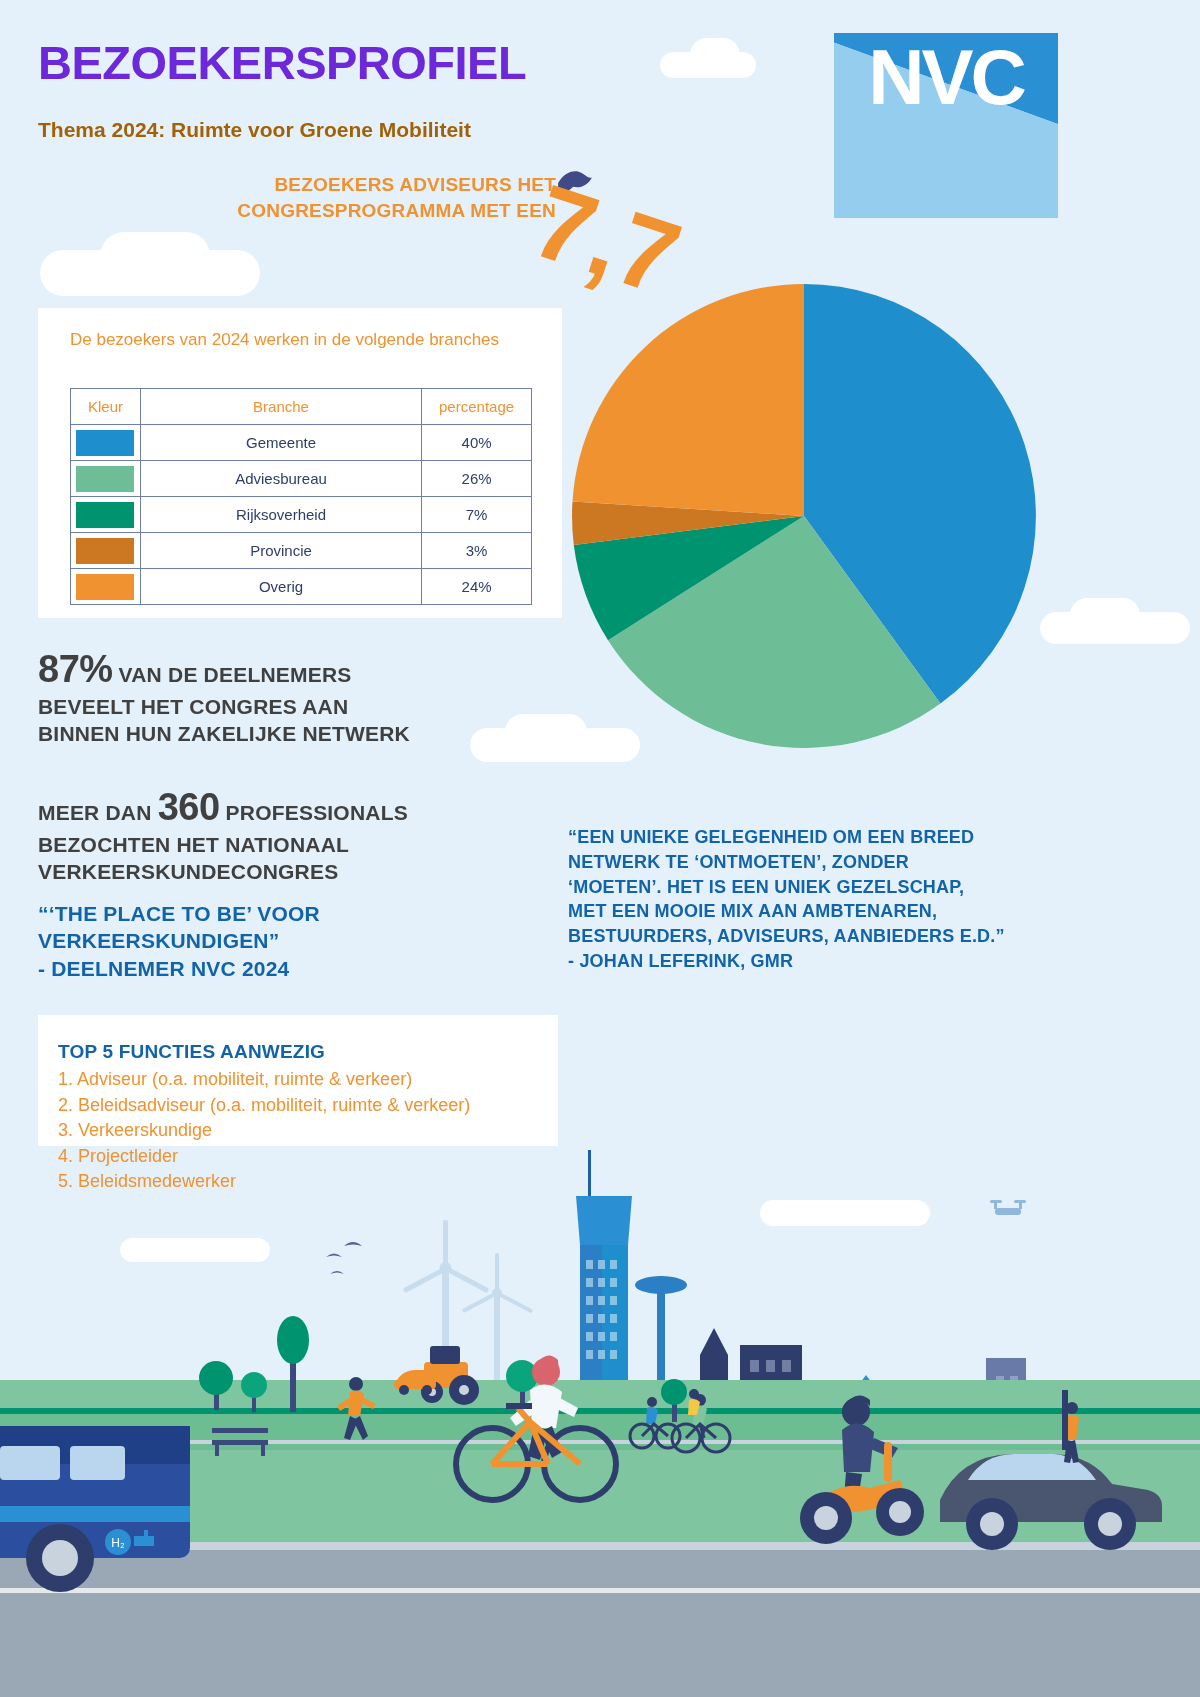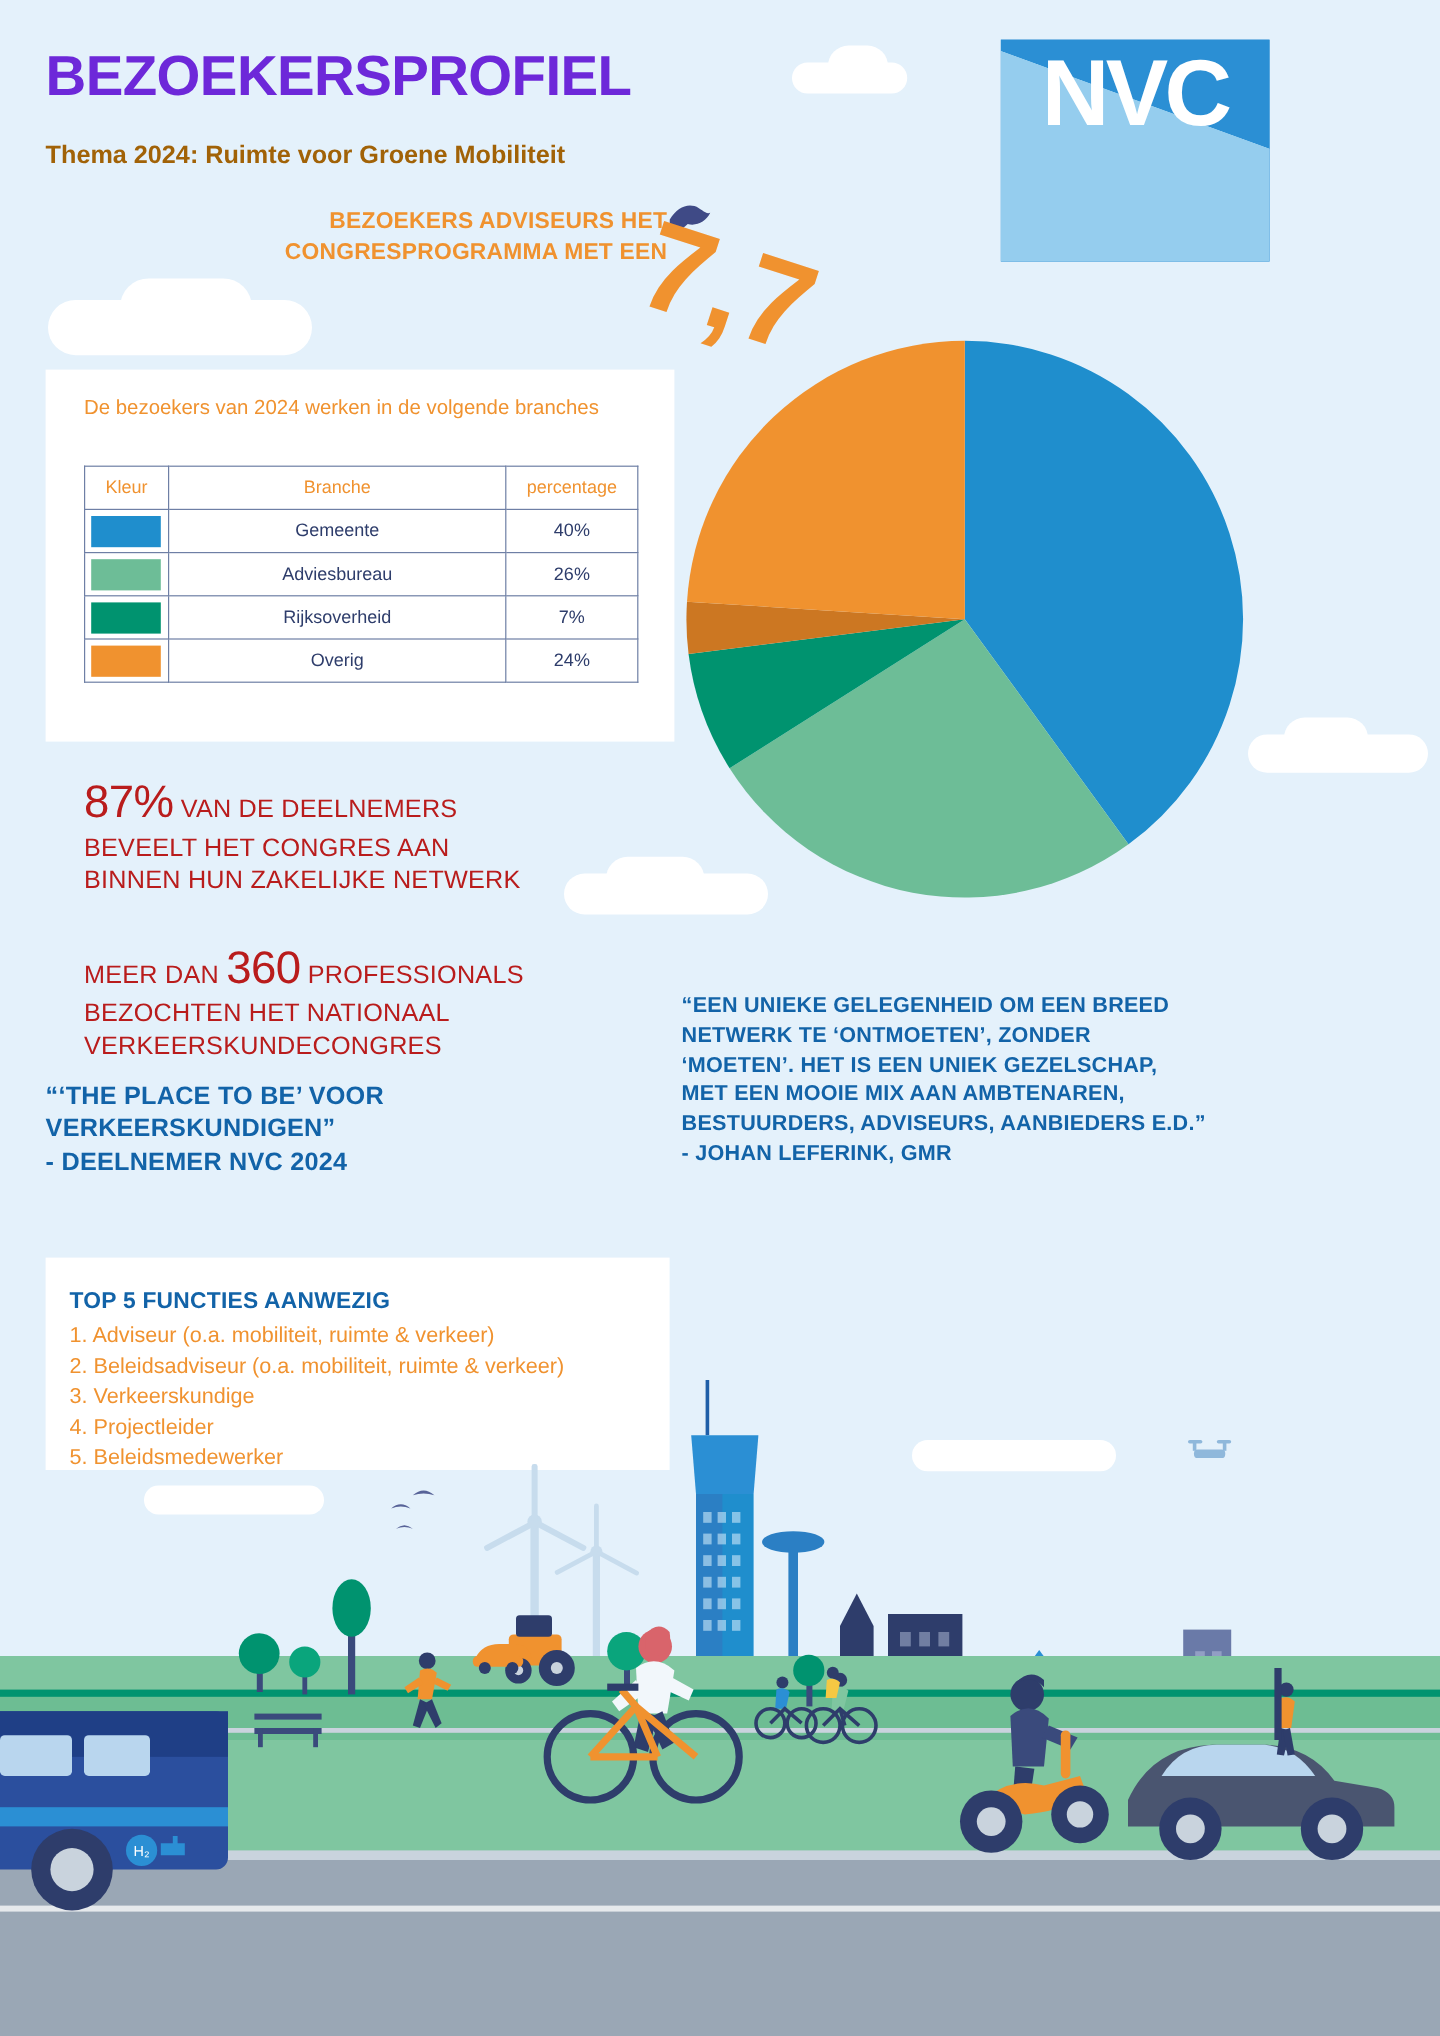--- a/index.html
+++ b/index.html
@@ -66,36 +66,36 @@
   table.branch .c-kleur { width:70px; }
   table.branch .c-branche { width:282px; }
   table.branch .c-pct { width:110px; }
   .swatch { display:block; width:58px; height:26px; margin:0 auto; }
 
   
   .pie { position:absolute; left:570px; top:282px; width:468px; height:468px; border-radius:50%; }
   .pie svg { display:block; }
 
   
-  .stat { position:absolute; color:#b91c1c; font-weight:normal; line-height:1.28;margin-left:32px; }
+  .stat { position:absolute; color:#404040; font-weight:bold; line-height:1.28; }
   .stat .big { font-size:38px; letter-spacing:-0.5px; }
   .stat .lbl { font-size:21px; letter-spacing:0.2px; }
   .stat87 { left:38px; top:645px; width:460px; }
   .stat360 { left:38px; top:783px; width:470px; }
 
   .quote-blue {
     position:absolute; color:#1263a8; font-weight:bold; font-size:21px;
     line-height:1.3; letter-spacing:0.2px;
   }
   .q-left { left:38px; top:900px; width:430px; }
   .q-left .attrib { font-weight:bold; }
   .q-right { left:568px; top:825px; width:470px; font-size:18px; line-height:1.38; }
 
   
-  .card-top5 { position:absolute; left:38px; top:1015px; width:520px; height:177px; background:#ffffff;margin-top:33px; }
+  .card-top5 { position:absolute; left:38px; top:1015px; width:520px; height:131px; background:#ffffff; }
   .card-top5 h3 { position:absolute; left:20px; top:26px; font-size:19px; color:#1263a8; font-weight:bold; letter-spacing:0.2px; }
   .card-top5 ol { position:absolute; left:20px; top:52px; list-style:none; }
   .card-top5 li { font-size:18px; color:#f0922f; line-height:1.42; }
 
   
   .scene { position:absolute; left:0; top:1150px; width:1200px; height:547px; overflow:hidden; }
 </style>
 </head>
 <body>
 
@@ -172,20 +172,27 @@
             </td>
           <td>Adviesbureau</td>
           <td>26%</td>
         </tr>
         <tr>
           <td>
               <span class="swatch" style="background:#00936f;"></span>
             </td>
           <td>Rijksoverheid</td>
           <td>7%</td>
+        </tr>
+        <tr>
+          <td>
+              <span class="swatch" style="background:#cc7722;"></span>
+            </td>
+          <td>Provincie</td>
+          <td>3%</td>
         </tr>
         <tr>
           <td>
               <span class="swatch" style="background:#f0922f;"></span>
             </td>
           <td>Overig</td>
           <td>24%</td>
         </tr>
       </tbody>
     </table>

